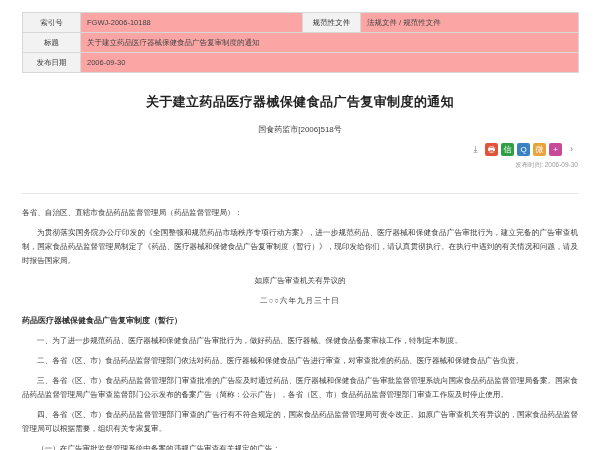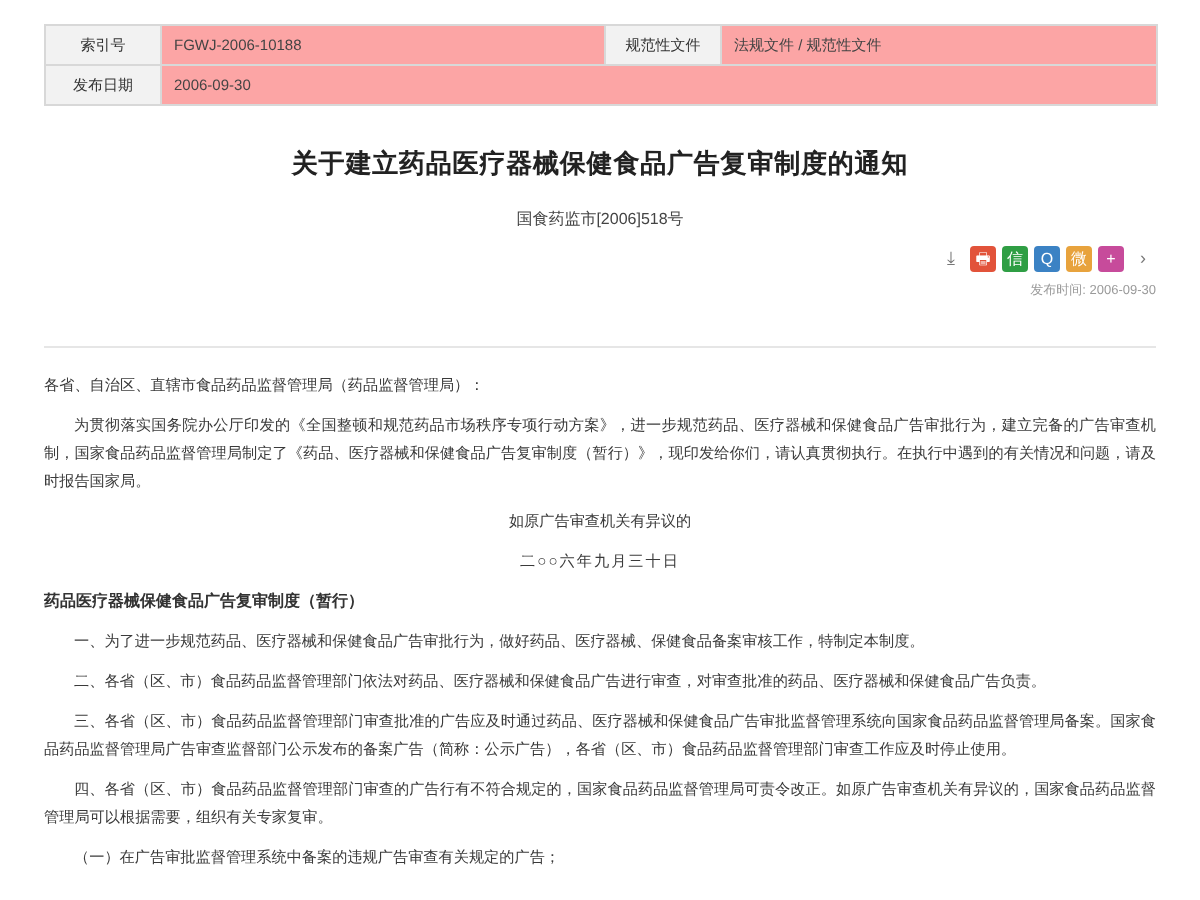--- a/index.html
+++ b/index.html
@@ -164,20 +164,24 @@
         <col class="col-d">
     </colgroup>
     <tbody>
       <tr>
         <td class="meta-label">索引号</td>
         <td class="meta-value">FGWJ-2006-10188</td>
         <td class="meta-label">规范性文件</td>
         <td class="meta-value">法规文件 / 规范性文件</td>
       </tr>
       <tr>
+        <td class="meta-label">标题</td>
+        <td class="meta-value" colspan="3">关于建立药品医疗器械保健食品广告复审制度的通知</td>
+      </tr>
+      <tr>
         <td class="meta-label">发布日期</td>
         <td class="meta-value" colspan="3">2006-09-30</td>
       </tr>
     </tbody>
   </table>
 
   <div class="doc-title">关于建立药品医疗器械保健食品广告复审制度的通知</div>
   <div class="doc-number">国食药监市[2006]518号</div>
 
   <div class="toolrow">

